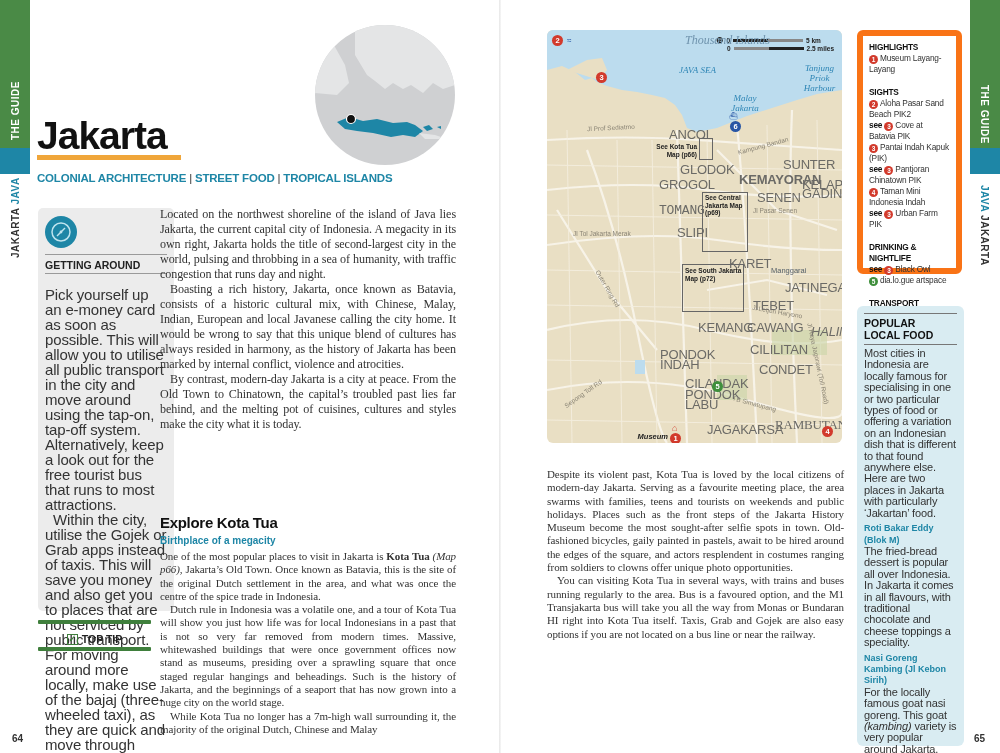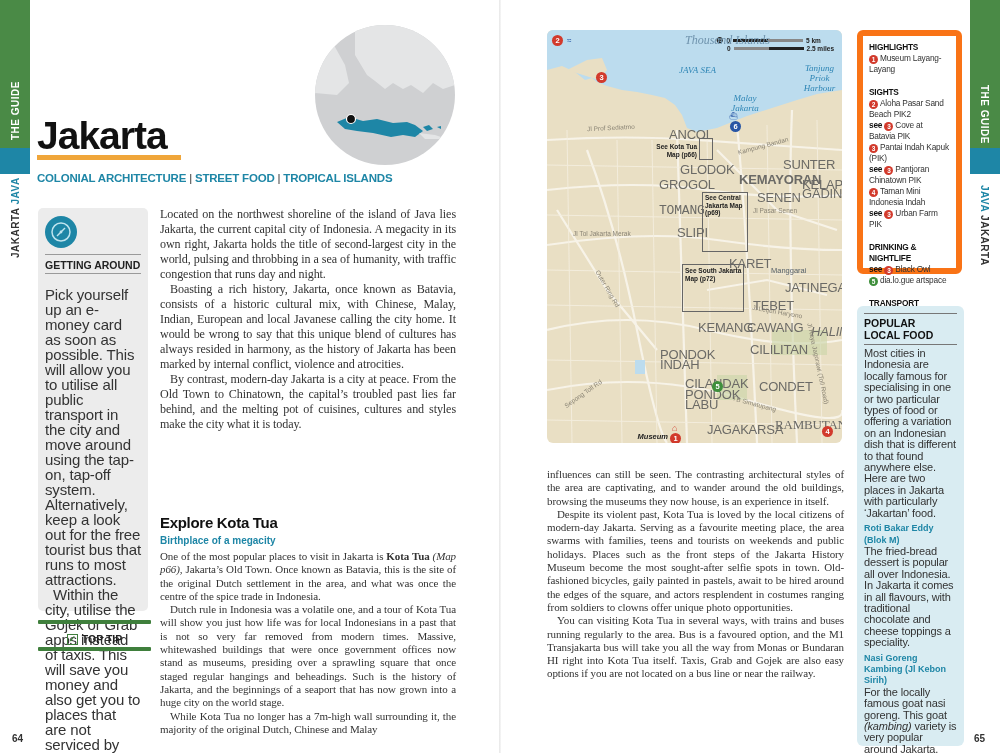--- a/index.html
+++ b/index.html
@@ -36,21 +36,21 @@
            color: #111; letter-spacing: -1px; }
   .title-underline { position: absolute; left: 37px; top: 155px; width: 144px; height: 5px; background: #f0a63a; }
   .tagline { position: absolute; left: 37px; top: 172px; font-size: 11.5px; font-weight: 700;
              color: #1e86a6; letter-spacing: -0.2px; }
   .tagline .sep { color: #333; margin: 0 3px; font-weight: 400; }
 
   .globe { position: absolute; left: 315px; top: 25px; width: 140px; height: 140px; border-radius: 50%;
            background: #cfd0d2; overflow: hidden; }
 
   
-  .getting-around { position: absolute; left: 38px; top: 208px; width: 110px; height: 403px;
+  .getting-around { position: absolute; left: 38px; top: 208px; width: 136px; height: 403px;
                     background: #ececec; border-radius: 5px; padding: 8px 7px; }
   .ga-icon { width: 32px; height: 32px; border-radius: 50%; background: #1e86a6;
              display: flex; align-items: center; justify-content: center; margin-bottom: 6px; }
   .ga-rule { border-top: 1px solid #9a9a9a; margin: 0 0 3px; }
   .ga-heading { font-size: 10.5px; font-weight: 700; color: #222; padding: 1px 0 2px; }
   .ga-body { font-size: 15px; line-height: 15px; color: #333; letter-spacing: -0.15px; margin-top: 13px; }
   .ga-body p + p { text-indent: 8px; }
 
   .top-tip { position: absolute; left: 38px; top: 620px; width: 113px; text-align: center; }
   .tt-bar { height: 4px; background: #3f7f3c; border-radius: 1px; }
@@ -262,21 +262,21 @@
     <div class="map-label" style="left:112px;top:173px;font-family:Liberation Mono, monospace;">TOMANG</div>
     <div class="map-label" style="left:130px;top:195px;">SLIPI</div>
     <div class="map-label" style="left:182px;top:226px;">KARET</div>
     <div class="map-label" style="left:238px;top:250px;">JATINEGARA</div>
     <div class="map-label" style="left:206px;top:268px;">TEBET</div>
     <div class="map-label" style="left:151px;top:290px;">KEMANG</div>
     <div class="map-label" style="left:200px;top:290px;text-align:center;">CAWANG</div>
     <div class="map-label" style="left:264px;top:294px;font-style:italic;">HALIM</div>
     <div class="map-label" style="left:203px;top:312px;">CILILITAN</div>
     <div class="map-label" style="left:113px;top:320px;width:30px;white-space:normal;text-align:center;line-height:10px;">PONDOK INDAH</div>
-    <div class="map-label" style="left:212px;top:349px;">CONDET</div>
+    <div class="map-label" style="left:212px;top:332px;">CONDET</div>
     <div class="map-label" style="left:138px;top:346px;">CILANDAK</div>
     <div class="map-label" style="left:138px;top:360px;width:34px;white-space:normal;line-height:10px;">PONDOK LABU</div>
     <div class="map-label" style="left:228px;top:387px;font-family:Liberation Serif, serif;">RAMBUTAN</div>
     <div class="map-label" style="left:160px;top:392px;">JAGAKARSA</div>
 
     <div class="map-road" style="left:40px;top:94px;transform:rotate(-3deg);">Jl Prof Sediatmo</div>
     <div class="map-road" style="left:26px;top:200px;">Jl Tol Jakarta Merak</div>
     <div class="map-road" style="left:40px;top:255px;transform:rotate(60deg);">Outer Ring Rd</div>
     <div class="map-road" style="left:14px;top:360px;transform:rotate(-35deg);">Sepong Toll Rd</div>
     <div class="map-road" style="left:185px;top:370px;transform:rotate(15deg);">TB Simatupang</div>
@@ -299,21 +299,20 @@
     <div class="pin red" style="left:275px;top:396px;">4</div>
     <div class="pin green" style="left:165px;top:351px;">5</div>
     <div class="pin blue" style="left:183px;top:91px;">6</div>
     <div class="map-poi" style="left:63px;top:403px;width:58px;">Museum Layang-Layang</div>
     <div style="position:absolute;left:125px;top:393px;font-size:9px;color:#d23a2c;">⌂</div>
     <div style="position:absolute;left:20px;top:6px;font-size:8px;color:#2856a5;">≈</div>
     <div style="position:absolute;left:182px;top:82px;font-size:7px;color:#2856a5;">⛴</div>
   </div>
 
   <div class="serif col2-body">
-    <p>influences can still be seen. The contrasting architectural styles of the area are captivating, and to wander around the old buildings, browsing the museums they now house, is an experience in itself.</p>
     <p>Despite its violent past, Kota Tua is loved by the local citi­zens of modern-day Jakarta. Serving as a favourite meeting place, the area swarms with families, teens and tourists on weekends and public holidays. Places such as the front steps of the Jakarta History Museum become the most sought-after selfie spots in town. Old-fashioned bicycles, gaily painted in pastels, await to be hired around the edges of the square, and actors resplendent in costumes ranging from soldiers to clowns offer unique photo opportunities.</p>
     <p>You can visiting Kota Tua in several ways, with trains and buses running regularly to the area. Bus is a favoured op­tion, and the M1 Transjakarta bus will take you all the way from Monas or Bundaran HI right into Kota Tua itself. Tax­is, Grab and Gojek are also easy options if you are not locat­ed on a bus line or near the railway.</p>
   </div>
 
   <div class="legend" id="legend">
       <div class="lg-head">HIGHLIGHTS</div>
       <div class="lg-item"><span class="dot red">1</span><span>Museum Layang-Layang</span></div>
       <div class="lg-head">SIGHTS</div>
       <div class="lg-item"><span class="dot red">2</span><span>Aloha Pasar Sand Beach PIK2</span></div>
       <div class="lg-item"><span class="lg-see">see</span> <span class="dot red">3</span><span>Cove at Batavia PIK</span></div>

